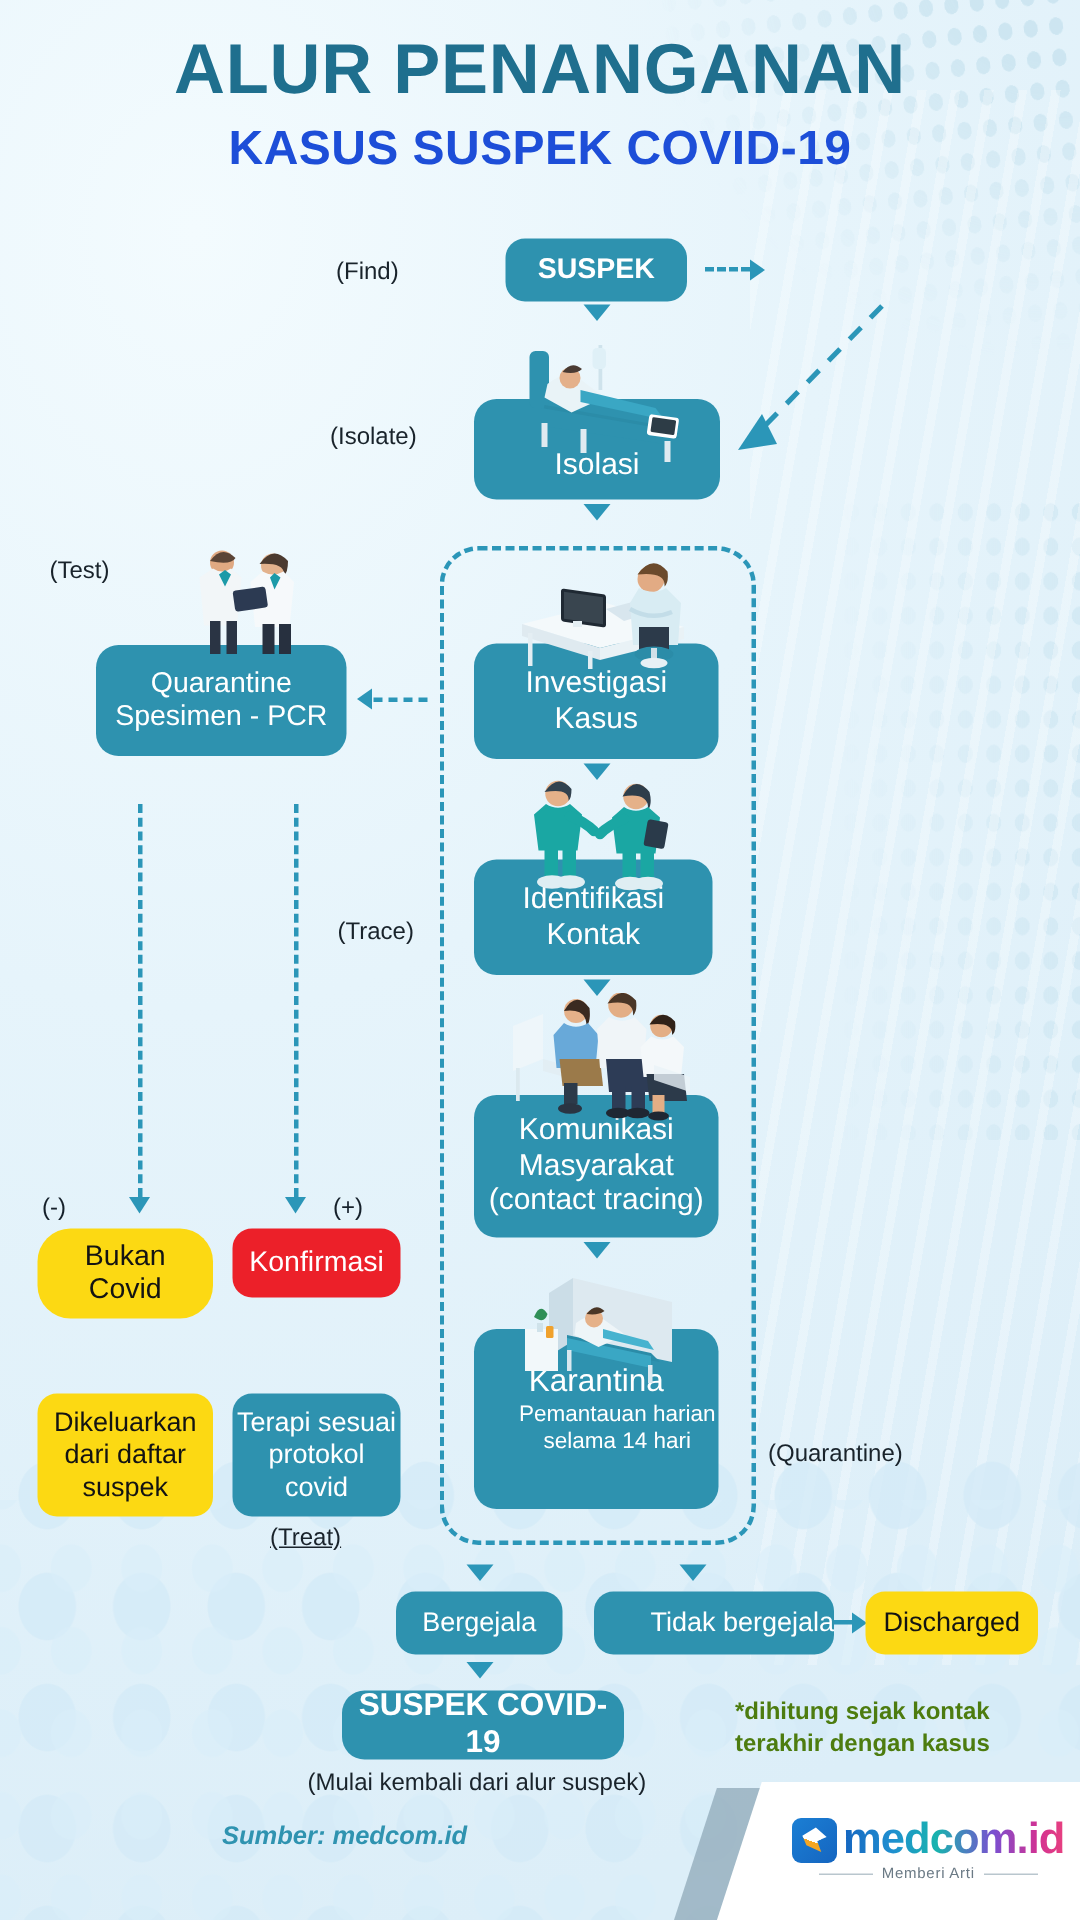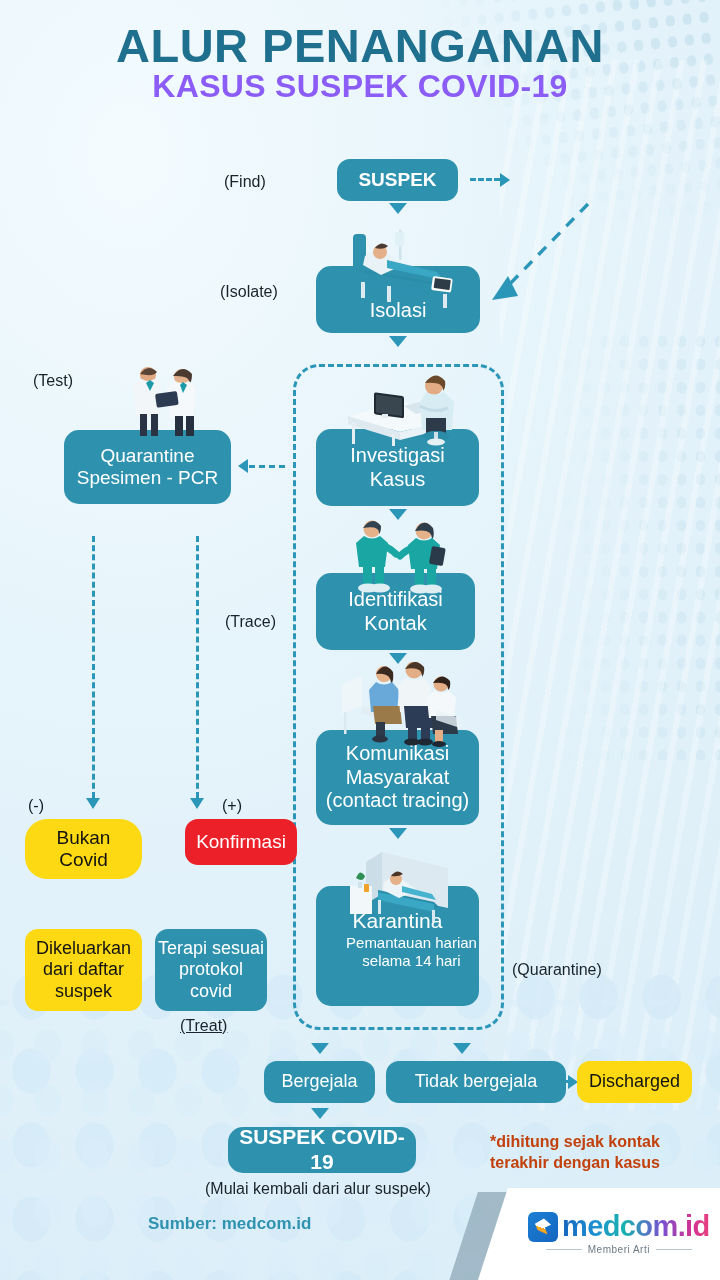--- a/index.html
+++ b/index.html
@@ -52,22 +52,22 @@
     opacity:.5;
   }
 
   
   .title-wrap{position:absolute;left:0;right:0;top:22px;text-align:center;}
   .title1{
     font-size:47px;font-weight:bold;letter-spacing:.5px;color:#1f6f8e;
     line-height:1.02;
   }
   .title2{
-    font-size:32px;font-weight:bold;letter-spacing:.3px;color:#8b5cf6;
-    line-height:1.05;margin-top:0;
+    font-size:32px;font-weight:bold;letter-spacing:.3px;color:#1d4ed8;
+    line-height:1.05;margin-top:12px;
   }
 
   
   .node{
     position:absolute;box-sizing:border-box;
     border-radius:14px;
     display:flex;align-items:center;justify-content:center;
     text-align:center;
     line-height:1.18;
     color:#ffffff;
@@ -117,25 +117,25 @@
   }
 
   
   .diag-wrap{position:absolute;left:480px;top:196px;width:140px;height:120px;z-index:3;}
 
   
   .ill{position:absolute;z-index:6;pointer-events:none;}
 
   
   .source{
-    position:absolute;left:148px;top:1214px;
+    position:absolute;left:148px;top:1214px;font-style:italic;
     color:#2f93b0;font-size:17px;font-weight:bold;z-index:6;
   }
   .note{
-    position:absolute;left:490px;top:1132px;width:200px;color:#c2410c;
+    position:absolute;left:490px;top:1132px;width:200px;color:#4d7c0f;
     font-size:16px;line-height:1.3;font-weight:bold;z-index:6;
   }
   .logo-card{
     position:absolute;right:-6px;bottom:-6px;width:250px;height:98px;z-index:7;
   }
   .logo-card .sheet{
     position:absolute;inset:0;background:#ffffff;
     transform:skewX(-18deg);transform-origin:bottom right;
     box-shadow:0 0 0 0 rgba(0,0,0,0);
   }
@@ -266,21 +266,21 @@
   <div class="sign" style="left:28px;top:797px;">(-)</div>
   <div class="sign" style="left:222px;top:797px;">(+)</div>
 
   <div class="node yellow" style="left:25px;top:819px;width:117px;height:60px;font-size:19px;border-radius:22px;">
     <span class="lbl">
       <span>Bukan</span><br>
       <span>Covid</span>
     </span>
   </div>
 
-  <div class="node red" style="left:155px;top:819px;width:112px;height:46px;font-size:19px;border-radius:13px;margin-left:30px;">
+  <div class="node red" style="left:155px;top:819px;width:112px;height:46px;font-size:19px;border-radius:13px;">
     <span class="lbl">Konfirmasi</span>
   </div>
 
   <div class="node yellow" style="left:25px;top:929px;width:117px;height:82px;font-size:18px;border-radius:13px;">
     <span class="lbl">
       <span>Dikeluarkan</span><br>
       <span>dari daftar</span><br>
       <span>suspek</span>
     </span>
   </div>
@@ -420,21 +420,21 @@
 
   <div class="phase" style="left:512px;top:961px;">(Quarantine)</div>
 
   <div class="tri-down" style="left:311px;top:1043px;"></div>
   <div class="tri-down" style="left:453px;top:1043px;"></div>
 
   <div class="node teal" style="left:264px;top:1061px;width:111px;height:42px;font-size:18px;border-radius:13px;">
     <span class="lbl">Bergejala</span>
   </div>
 
-  <div class="node teal" style="left:386px;top:1061px;width:180px;height:42px;font-size:18px;border-radius:13px;">
+  <div class="node teal" style="left:396px;top:1061px;width:160px;height:42px;font-size:18px;border-radius:13px;text-align:right;">
     <span class="lbl">Tidak bergejala</span>
   </div>
 
   <div class="vline" style="left:548px;top:1080px;width:0;height:0;border-left:0;border-top:3px solid #2b96b8;width:20px;"></div>
   <div class="arrow-right" style="left:568px;top:1075px;"></div>
 
   <div class="node yellow" style="left:577px;top:1061px;width:115px;height:42px;font-size:18px;border-radius:13px;">
     <span class="lbl">Discharged</span>
   </div>
 

